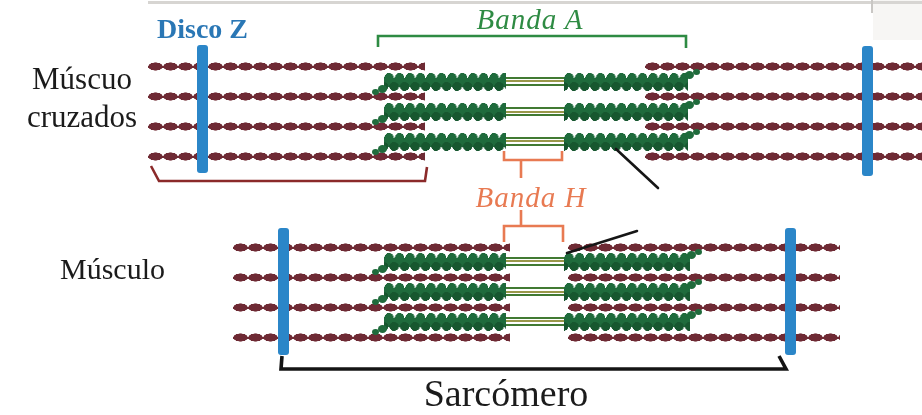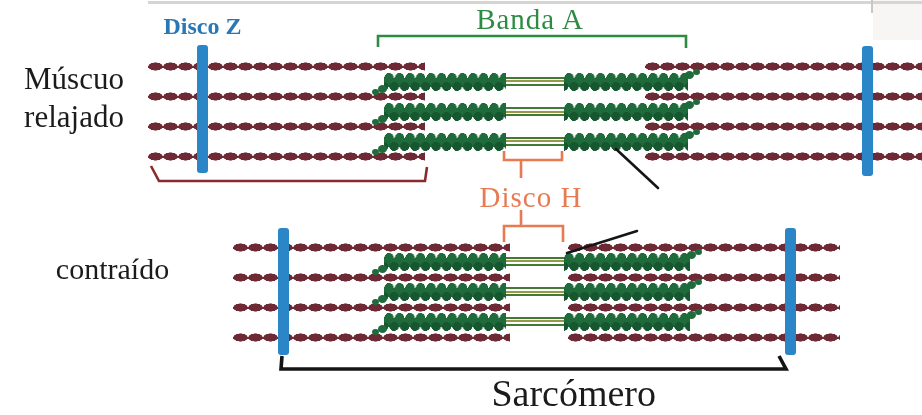--- a/index.html
+++ b/index.html
@@ -60,27 +60,27 @@
       #99984a 3.5px,#99984a 5.5px,
       rgba(0,0,0,0) 5.5px,rgba(0,0,0,0) 7px,
       #417a33 7px,#417a33 9px);
   }
   .zdisc{width:11px;background:var(--z-disc);border-radius:3px;}
 
   
   .lbl{color:var(--text-black);text-align:center;white-space:nowrap;}
   .muscle-state{font-size:31px;line-height:38px;}
   .muscle-state2{font-size:30px;line-height:33px;}
-  .discoz{color:var(--disco-z-blue);font-weight:bold;font-size:24px;}
-  .banda{font-size:29px;letter-spacing:1px;}
+  .discoz{color:var(--disco-z-blue);font-weight:bold;font-size:28px;}
+  .banda{font-size:29px;letter-spacing:1px;font-style:italic;}
   .banda-a{color:var(--banda-a-green);}
   .banda-i{color:var(--banda-i-red);}
   .banda-h{color:var(--banda-h-orange);}
   .puentes{font-size:26px;line-height:29px;}
-  .sarco{font-size:38px;text-align:right;}
+  .sarco{font-size:38px;}
 
   svg.overlay{position:absolute;left:0;top:0;pointer-events:none;}
   svg.overlay path{fill:none;}
 </style>
 </head>
 <body>
 
 <div id="stage">
 
   <div class="abs topright-block"></div>
@@ -126,30 +126,30 @@
   <div class="abs myo myo-l" style="left:384px;top:253px;width:122px;"></div>
   <div class="abs myo myo-r" style="left:564px;top:253px;width:126px;"></div>
   <div class="abs myo myo-l" style="left:384px;top:283px;width:122px;"></div>
   <div class="abs myo myo-r" style="left:564px;top:283px;width:126px;"></div>
   <div class="abs myo myo-l" style="left:384px;top:313px;width:122px;"></div>
   <div class="abs myo myo-r" style="left:564px;top:313px;width:126px;"></div>
 
   <div class="abs zdisc" style="left:278px;top:228px;height:127px;"></div>
   <div class="abs zdisc" style="left:785px;top:228px;height:127px;"></div>
 
-  <div class="abs lbl muscle-state" style="left:8px;top:60px;width:132px;">
+  <div class="abs lbl muscle-state" style="left:16px;top:60px;width:132px;">
     <div>Múscuo</div>
-    <div>relajado</div>
+    <div>cruzados</div>
   </div>
   <div class="abs lbl muscle-state2" style="left:30px;top:252px;width:165px;">
-    <div>contraído</div>
+    <div>Músculo</div>
   </div>
   <div class="abs lbl discoz" style="left:150px;top:13px;width:105px;">Disco Z</div>
   <div class="abs lbl banda banda-a" style="left:440px;top:3px;width:180px;">Banda A</div>
-  <div class="abs lbl banda banda-h" style="left:441px;top:181px;width:180px;">Disco H</div>
+  <div class="abs lbl banda banda-h" style="left:441px;top:181px;width:180px;">Banda H</div>
   <div class="abs lbl puentes" style="left:597px;top:181px;width:152px;">
   </div>
   <div class="abs lbl sarco" style="left:356px;top:371px;width:300px;">Sarcómero</div>
 
   <svg class="overlay" width="922" height="415" viewBox="0 0 922 415">
     <path d="M378 47 L378 36 L686 36 L686 48" style="stroke:var(--banda-a-green);stroke-width:2.6"></path>
     <path d="M151 166 L159 181 L425 181 L427 167" style="stroke:var(--banda-i-red);stroke-width:2.6"></path>
     <path d="M504 151 L504 160 L562 160 L562 151 M521 160 L521 178" style="stroke:var(--banda-h-orange);stroke-width:2.6"></path>
     <path d="M521 210 L521 226 M504 242 L504 226 L563 226 L563 242" style="stroke:var(--banda-h-orange);stroke-width:2.6"></path>
     <path d="M616 149 L658 188" style="stroke:#161616;stroke-width:2.6;stroke-linecap:round"></path>

